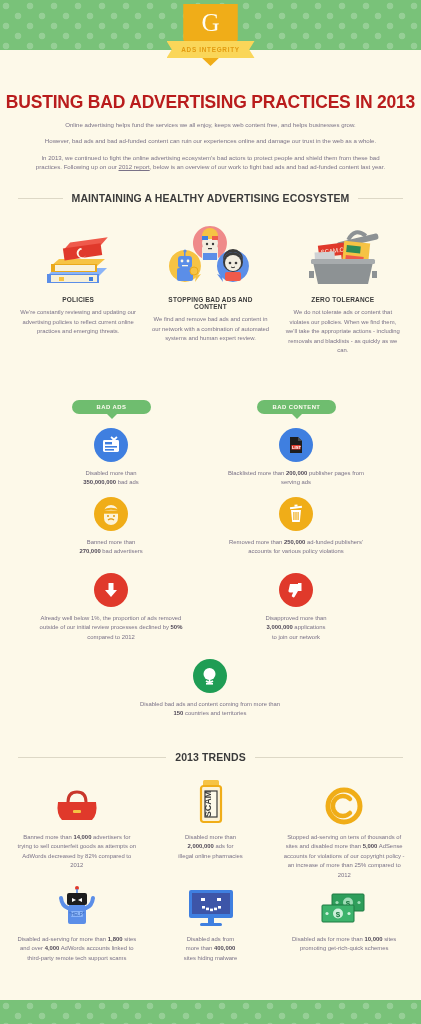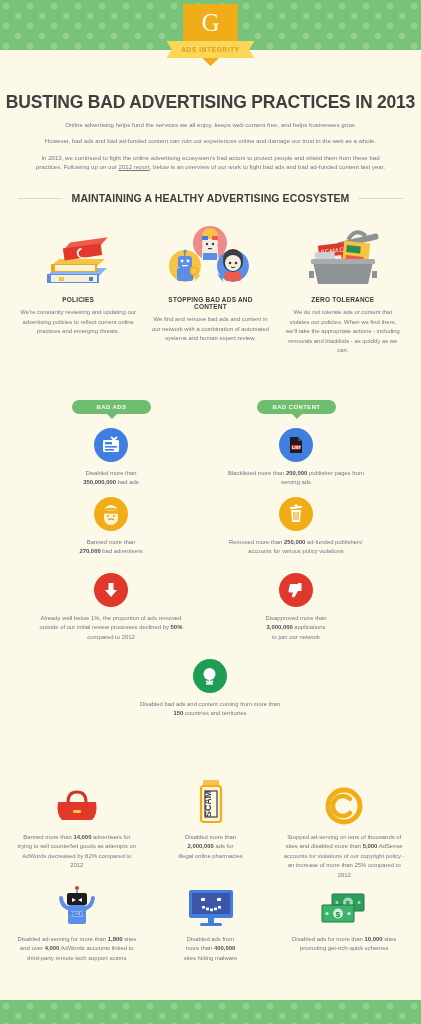--- a/index.html
+++ b/index.html
@@ -39,21 +39,21 @@
     background: #fcd košul;
     background: #fad659;
     clip-path: polygon(0% 0%, 100% 0%, 94% 50%, 100% 100%, 0% 100%, 6% 50%);
     display: flex; align-items: center; justify-content: center;
   }
   .ribbon span { font-size: 6.4px; font-weight: bold; letter-spacing: .7px; color: #e39b10; }
 
   
   .headline {
     position: absolute; top: 92px; left: 0; width: 421px; text-align: center;
-    font-size: 17.5px; font-weight: bold; color: #404040; letter-spacing: -0.2px;
+    font-size: 17.5px; font-weight: bold; color: #b91c1c; letter-spacing: -0.2px;
   }
   .intro { position: absolute; top: 120px; left: 28px; width: 365px; text-align: center; }
   .intro p { font-size: 6.1px; color: #7a7287; line-height: 1.55; margin-bottom: 7px; }
   .intro p:last-child { margin-bottom: 0; }
   .intro a { color: #7a7287; text-decoration: underline; }
 
   
   .sec-head {
     position: absolute; left: 18px; width: 385px;
     display: flex; align-items: center; gap: 9px;
@@ -318,20 +318,25 @@
           <circle cx="9.5" cy="8" r="6" fill="#fff"></circle>
           <path d="M6 15 q3.5 2.5 7 0" stroke="#fff" stroke-width="1.6" fill="none"></path>
           <rect x="8.8" y="13" width="1.6" height="5" fill="#fff"></rect>
           <rect x="6" y="17" width="7" height="1.6" fill="#fff"></rect>
         </svg>
       </div>
       <div class="ovtext">Disabled bad ads and content coming from more than <b>150</b> countries and territories</div>
     </div>
   </div>
 
+  <div class="sec-head" style="top:751px">
+    <div class="rule"></div>
+    <div class="txt">2013 TRENDS</div>
+    <div class="rule"></div>
+  </div>
 
   <div class="tr">
     <div class="tr-col">
       <div class="tr-art">
         <svg width="50" height="42" viewBox="0 0 50 42">
           <path d="M16 18 q0 -10 9 -10 q9 0 9 10" stroke="#c9372b" stroke-width="3" fill="none"></path>
           <path d="M6 18 h38 q2 12 -4 18 h-30 q-6 -6 -4 -18 z" fill="#e0392b"></path>
           <rect x="21" y="26" width="8" height="3" rx="1" fill="#f6c344"></rect>
         </svg>
       </div>

